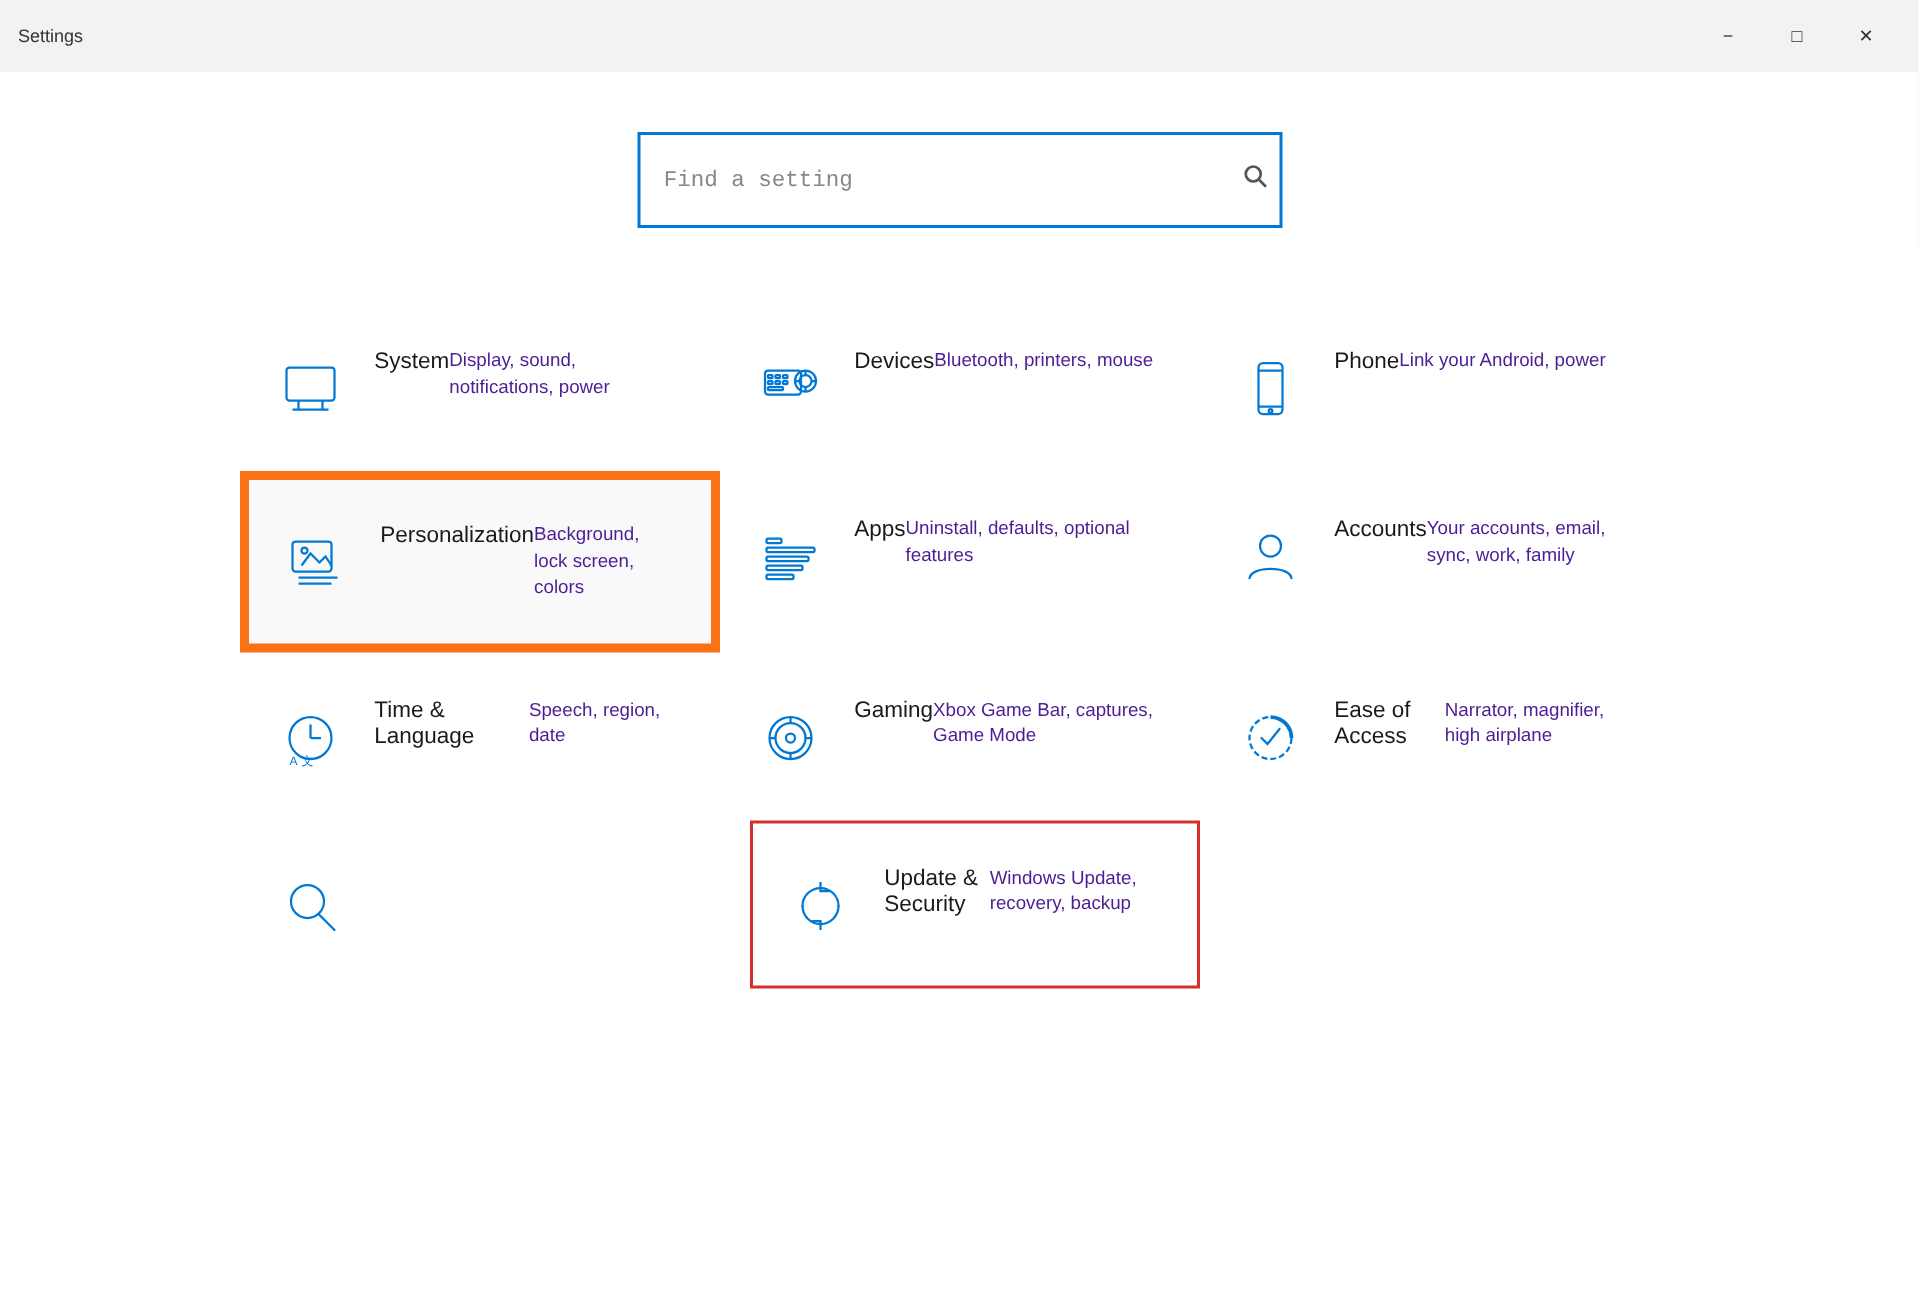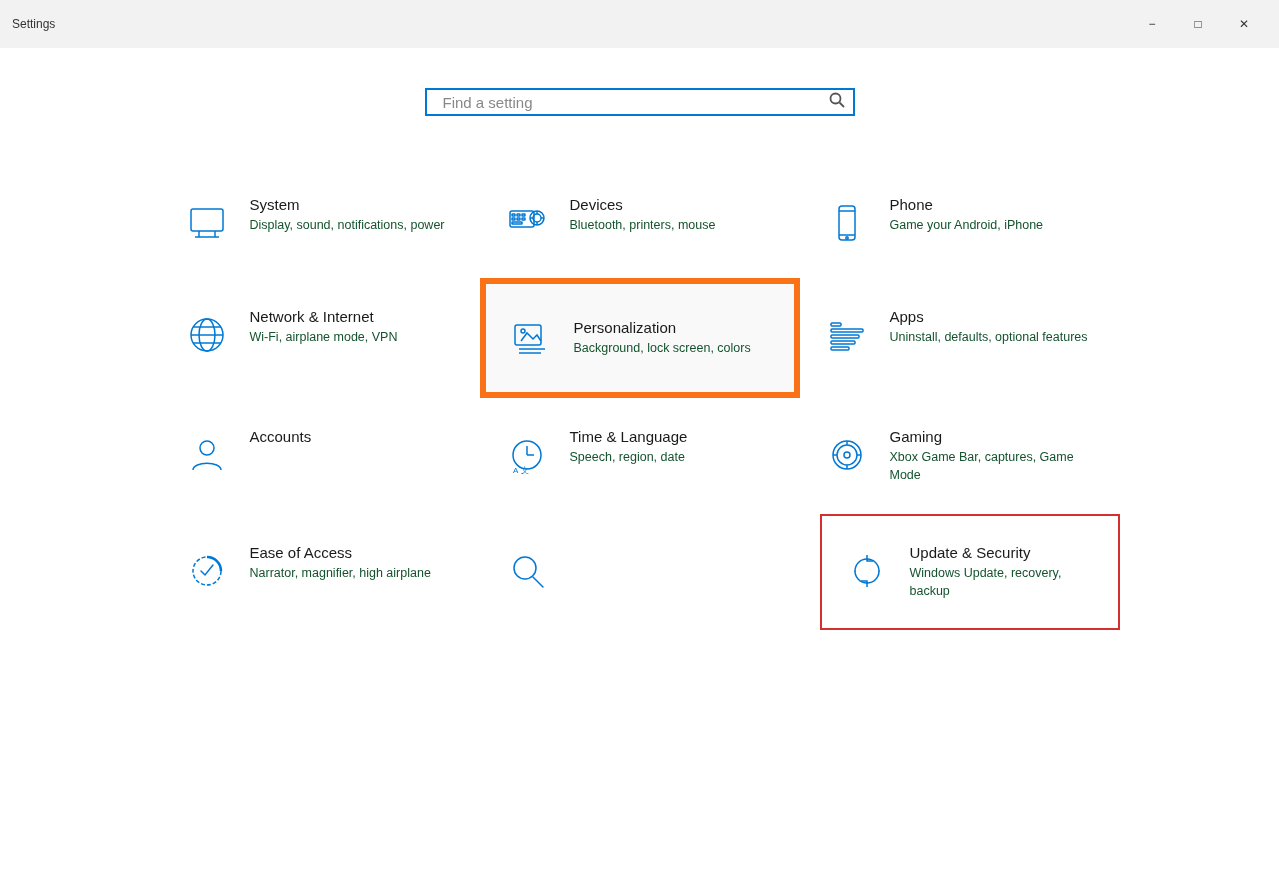--- a/index.html
+++ b/index.html
@@ -57,27 +57,27 @@
     }
 
     
     .search-container {
       width: 430px;
       margin-bottom: 50px;
       position: relative;
     }
     .search-input {
       width: 100%;
-      height: 28px;
+      height: 64px;
       border: 2px solid #0078d4;
       padding: 0 40px 0 16px;
       font-size: 15px;
       color: #333;
       outline: none;
-      font-family: Liberation Sans, sans-serif;
+      font-family: Liberation Mono, monospace;
       background: #fff;
     }
     .search-input::placeholder { color: #888; }
     .search-icon-btn {
       position: absolute;
       right: 10px;
       top: 50%;
       transform: translateY(-50%);
       background: none;
       border: none;
@@ -125,30 +125,30 @@
       margin-top: 2px;
     }
     .settings-icon svg {
       width: 40px;
       height: 40px;
       fill: none;
       stroke: #0078d4;
       stroke-width: 1.5;
     }
 
-    .settings-text { display: flex; flex-direction: column; }
+    .settings-text { display: flex; flex-direction: row; }
     .settings-title {
       font-size: 15px;
       font-weight: 400;
       color: #1a1a1a;
       margin-bottom: 4px;
     }
     .settings-desc {
       font-size: 12.5px;
-      color: #14532d;
+      color: #4c1d95;
       line-height: 1.4;
     }
   </style>
 </head>
 <body>
 
 <div class="title-bar">
   <span class="title-bar-title">Settings</span>
   <div class="title-bar-controls">
     <button class="title-bar-btn">−</button>
@@ -212,36 +212,21 @@
     <div class="settings-icon">
       <svg viewBox="0 0 40 40">
             <rect x="12" y="3" width="16" height="34" rx="3"></rect>
             <line x1="12" y1="8" x2="28" y2="8"></line>
             <line x1="12" y1="32" x2="28" y2="32"></line>
             <circle cx="20" cy="35" r="1.2"></circle>
           </svg>
     </div>
     <div class="settings-text">
       <span class="settings-title">Phone</span>
-      <span class="settings-desc">Game your Android, iPhone</span>
-    </div>
-  </div>
-      <div class="settings-item">
-    <div class="settings-icon">
-      <svg viewBox="0 0 40 40">
-            <circle cx="20" cy="20" r="16"></circle>
-            <ellipse cx="20" cy="20" rx="8" ry="16"></ellipse>
-            <line x1="4" y1="20" x2="36" y2="20"></line>
-            <line x1="6" y1="12" x2="34" y2="12"></line>
-            <line x1="6" y1="28" x2="34" y2="28"></line>
-          </svg>
-    </div>
-    <div class="settings-text">
-      <span class="settings-title">Network &amp; Internet</span>
-      <span class="settings-desc">Wi-Fi, airplane mode, VPN</span>
+      <span class="settings-desc">Link your Android, power</span>
     </div>
   </div>
       <div class="settings-item selected">
     <div class="settings-icon">
       <svg viewBox="0 0 40 40">
             <rect x="4" y="6" width="26" height="20" rx="2"></rect>
             <line x1="8" y1="30" x2="34" y2="30"></line>
             <line x1="8" y1="34" x2="30" y2="34"></line>
             <path d="M10 22 L16 14 L22 20 L26 16 L30 22"></path>
             <circle cx="12" cy="12" r="2"></circle>
@@ -269,20 +254,21 @@
   </div>
       <div class="settings-item">
     <div class="settings-icon">
       <svg viewBox="0 0 40 40">
             <circle cx="20" cy="13" r="7"></circle>
             <path d="M6 35 C6 26 34 26 34 35"></path>
           </svg>
     </div>
     <div class="settings-text">
       <span class="settings-title">Accounts</span>
+      <span class="settings-desc">Your accounts, email, sync, work, family</span>
     </div>
   </div>
       <div class="settings-item">
     <div class="settings-icon">
       <svg viewBox="0 0 40 40">
             <circle cx="20" cy="20" r="14"></circle>
             <line x1="20" y1="20" x2="20" y2="11"></line>
             <line x1="20" y1="20" x2="27" y2="20"></line>
             <text x="6" y="38" font-size="8" stroke="none" fill="#0078d4" font-family="Arial">A</text>
             <text x="14" y="38" font-size="8" stroke="none" fill="#0078d4" font-family="Arial">文</text>

